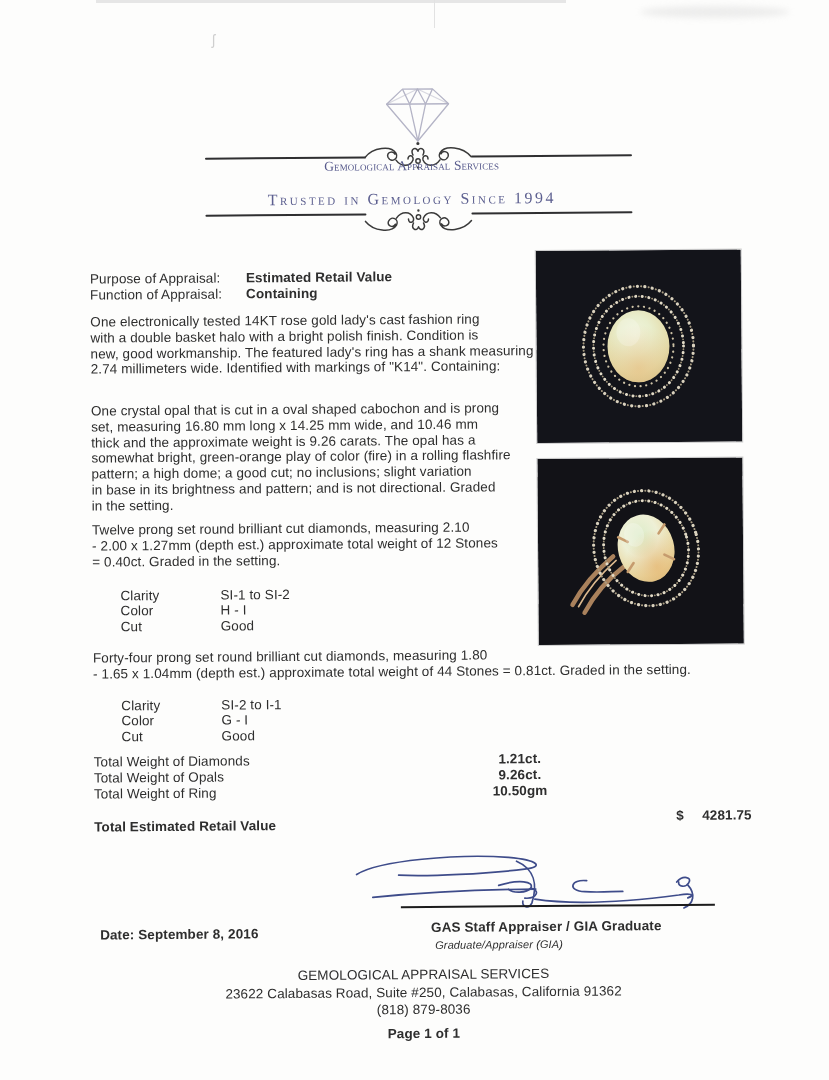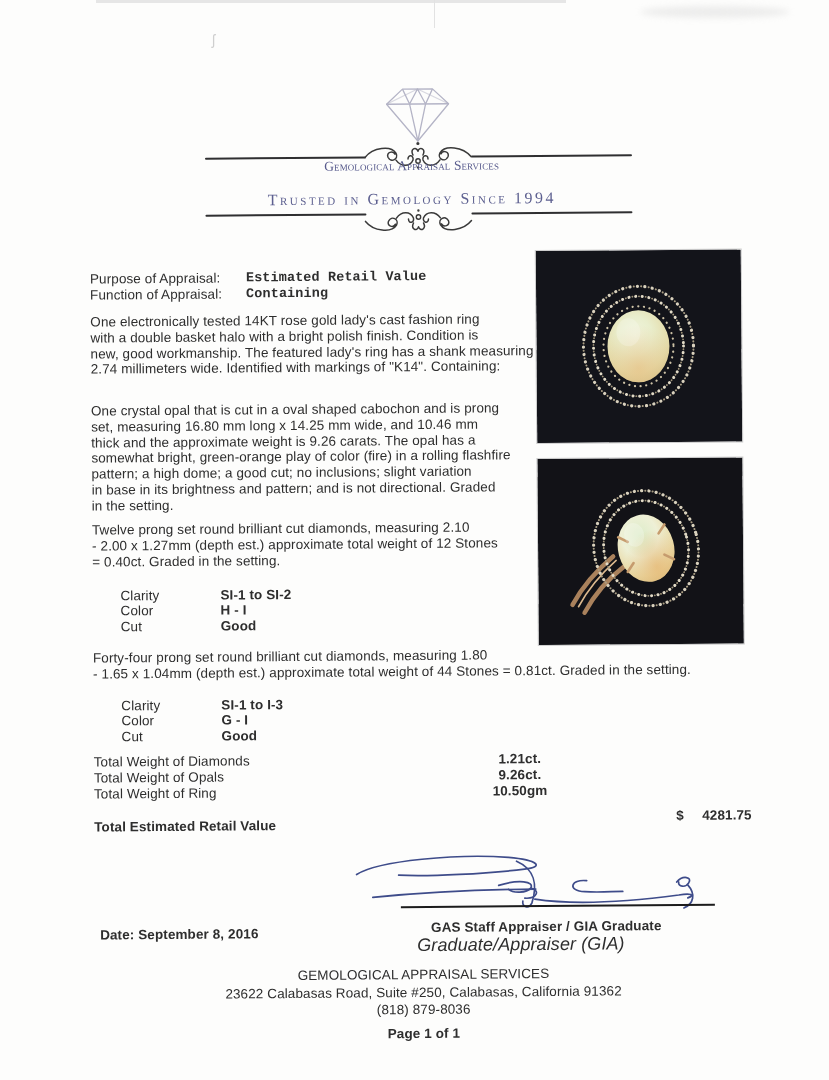--- a/index.html
+++ b/index.html
@@ -31,44 +31,44 @@
              font-family:"Liberation Serif", serif;font-variant:small-caps;
              font-size:16px;letter-spacing:2.5px;color:#5d6090;}
 
   
   .txt{font-size:13.5px;line-height:15.8px;letter-spacing:.1px;}
   .para{position:absolute;left:92px;width:460px;white-space:pre-line;}
   .para.wide{width:705px;}
   .meta{position:absolute;left:92px;top:269px;}
   .meta .row{display:flex;}
   .meta .lbl{width:156px;}
-  .meta .val{font-weight:bold;font-family:Liberation Mono, monospace;}
+  .meta .val{font-weight:bold;}
   .grades{position:absolute;left:120px;}
   .grades .row{display:flex;line-height:15.4px;}
   .grades .lbl{width:100px;}
-  .grades .val{font-weight:bold;}
+  .grades .val{font-weight:normal;}
   .totals{position:absolute;left:92px;top:752px;}
   .totals .row{display:flex;line-height:16.2px;}
   .totals .lbl{width:368px;}
   .totals .val{width:116px;text-align:center;font-weight:bold;}
   .grand-label{position:absolute;left:92px;top:817px;font-weight:bold;}
   .grand-currency{position:absolute;left:674px;top:810px;font-weight:bold;}
   .grand-amount{position:absolute;left:700px;top:810px;font-weight:bold;}
 
   
   .photo{position:absolute;left:538px;box-shadow:0 0 0 1px #cfcfcf;}
   .photo.one{top:252px;}
   .photo.two{top:460px;}
   .photo svg{display:block;}
 
   
   .sig-svg{position:absolute;left:336px;top:852px;}
   .sig-rule{position:absolute;left:398px;top:906px;width:314px;height:2px;background:#1c1c1c;}
   .signer-title{position:absolute;left:428px;top:920px;font-weight:bold;}
-  .signer-sub{position:absolute;left:414px;top:938px;font-style:italic;font-size:18px;}
+  .signer-sub{position:absolute;left:432px;top:938px;font-style:italic;font-size:11px;}
   .date-line{position:absolute;left:97px;top:925px;font-weight:bold;}
 
   
   .footer{position:absolute;left:0;top:966px;width:840px;text-align:center;line-height:17.5px;}
   .footer .pg{font-weight:bold;margin-top:6px;}
 </style>
 </head>
 <body>
 
 <div class="page">
@@ -161,21 +161,21 @@
         <span class="val">Good</span>
       </div>
     </div>
 
     <div class="para wide txt" style="top:648px">Forty-four prong set round brilliant cut diamonds, measuring 1.80
 - 1.65 x 1.04mm (depth est.) approximate total weight of 44 Stones = 0.81ct. Graded in the setting.</div>
 
     <div class="grades txt" style="top:696px">
       <div class="row">
         <span class="lbl">Clarity</span>
-        <span class="val">SI-1 to I-3</span>
+        <span class="val">SI-2 to I-1</span>
       </div>
       <div class="row">
         <span class="lbl">Color</span>
         <span class="val">G - I</span>
       </div>
       <div class="row">
         <span class="lbl">Cut</span>
         <span class="val">Good</span>
       </div>
     </div>

